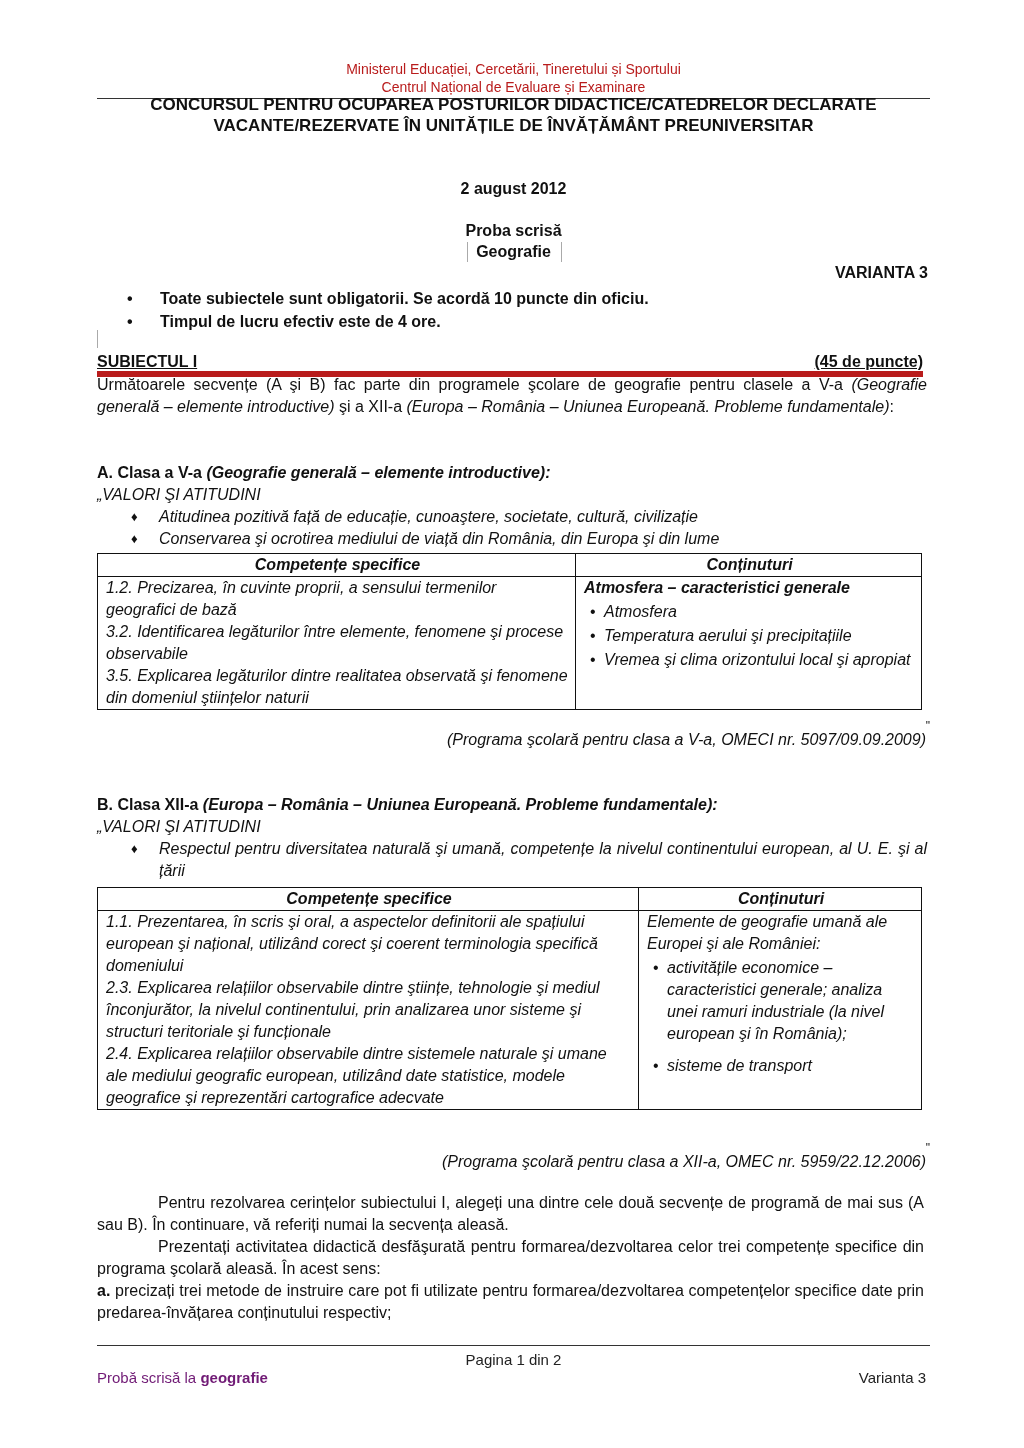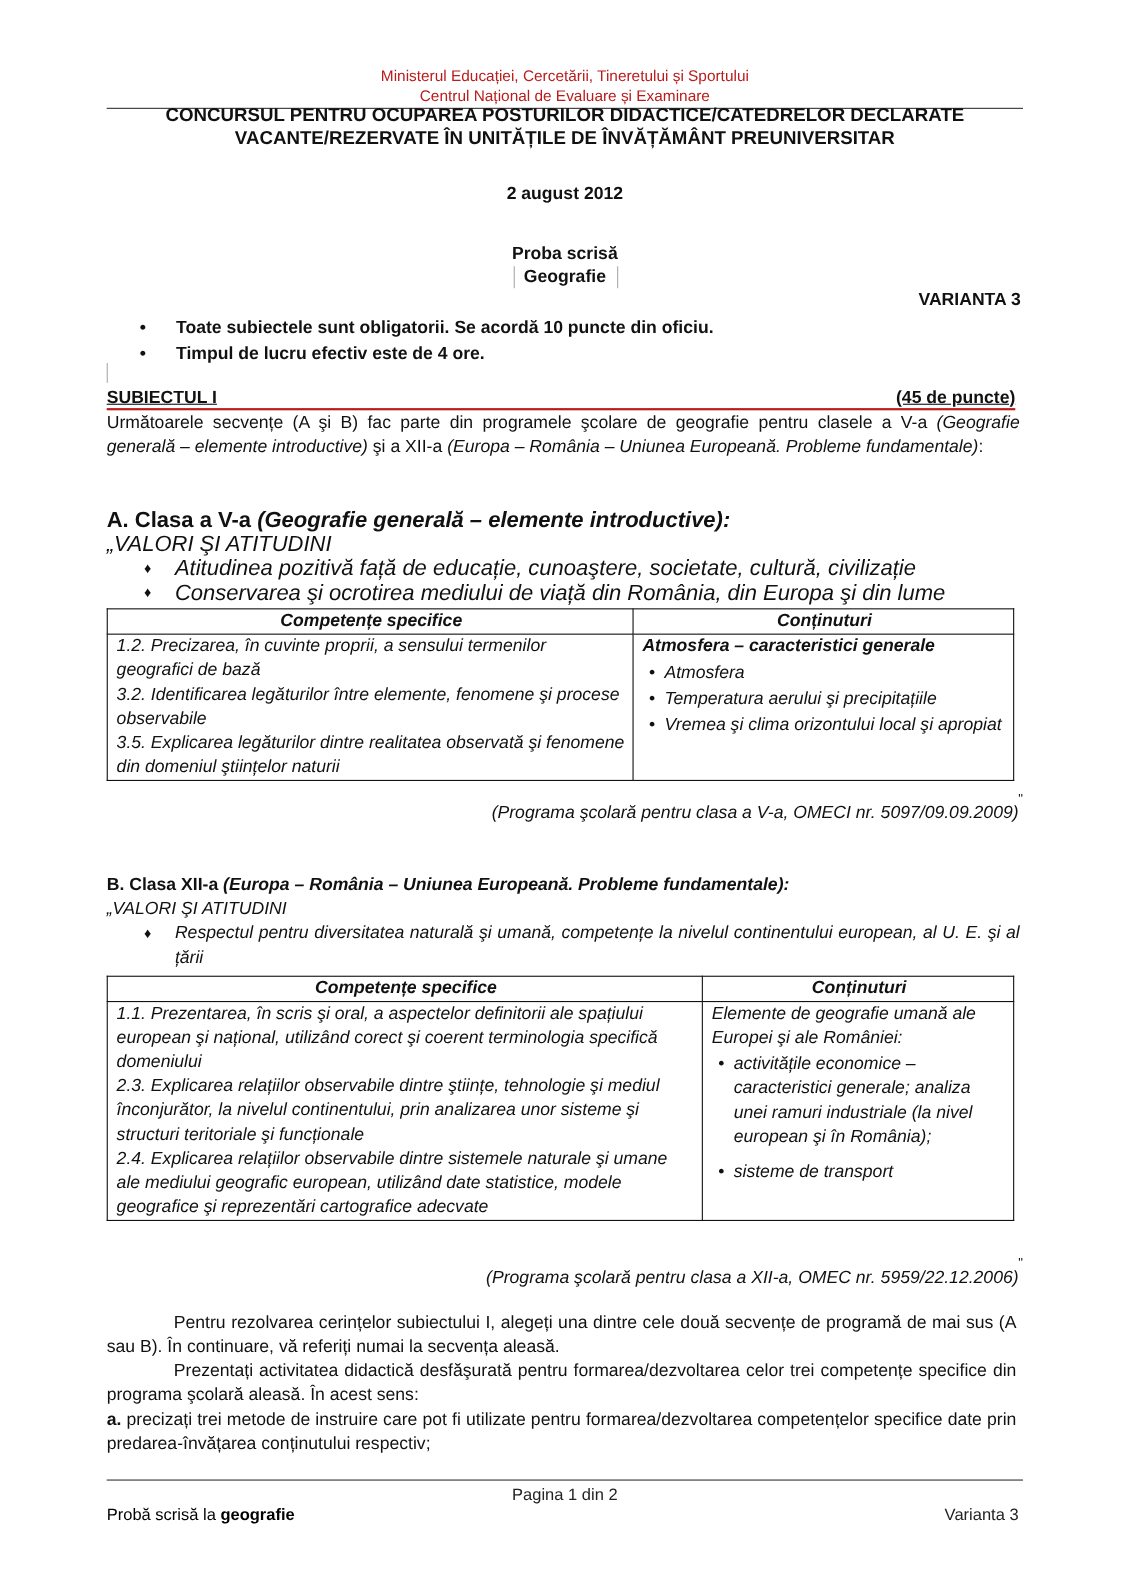--- a/index.html
+++ b/index.html
@@ -4,50 +4,50 @@
   <style>
     html, body { margin: 0; padding: 0; background: #ffffff; }
     body {
       width: 1024px; height: 1448px; position: relative; overflow: hidden;
       font-family: "Liberation Sans", sans-serif; color: #111;
     }
     .page { position: absolute; left: 97px; top: 0; width: 833px; }
     .hdr { position: absolute; left: 0; top: 60px; width: 833px; text-align: center; font-size: 14px; line-height: 18px; color: #b91c1c; }
     .hdr-rule { position: absolute; left: 0; top: 98px; width: 833px; height: 0; border-top: 1.5px solid #333; }
     .title { position: absolute; left: 0; top: 94px; width: 833px; text-align: center; font-weight: bold; font-size: 17px; line-height: 21px; }
-    .date { position: absolute; left: 0; top: 168px; width: 833px; text-align: center; font-weight: bold; font-size: 16px; }
+    .date { position: absolute; left: 0; top: 180px; width: 833px; text-align: center; font-weight: bold; font-size: 16px; }
     .proba { position: absolute; left: 0; top: 220px; width: 833px; text-align: center; font-weight: bold; font-size: 16px; line-height: 21px; }
     .varianta { position: absolute; right: 2px; top: 264px; font-weight: bold; font-size: 16px; }
     .rules { position: absolute; left: 28px; top: 287px; font-weight: bold; font-size: 16px; line-height: 23px; }
     .rules .li { position: relative; padding-left: 35px; }
     .rules .li::before { content: "•"; position: absolute; left: 2px; top: 0; }
-    .subj-hdr { position: absolute; left: 0; top: 352px; width: 826px; font-weight: bold; font-size: 16px; border-bottom: 2px solid #b91c1c; line-height: 19px; display: flex; justify-content: space-between; gap: 11px; }
+    .subj-hdr { position: absolute; left: 0; top: 352px; width: 826px; font-weight: bold; font-size: 16px; border-bottom: 6px solid #b91c1c; line-height: 19px; display: flex; justify-content: space-between; gap: 11px; }
     .subj-hdr span { text-decoration: underline; }
     .intro { position: absolute; left: 0; top: 374px; width: 830px; font-size: 16px; line-height: 21.5px; text-align: justify; }
-    .secA { position: absolute; left: 0; top: 462px; width: 830px; font-size: 20px; line-height: 22px; }
+    .secA { position: absolute; left: 0; top: 462px; width: 830px; font-size: 16px; line-height: 22px; }
     .secB { position: absolute; left: 0; top: 794px; width: 830px; font-size: 16px; line-height: 22px; }
     .bold { font-weight: bold; }
     .it { font-style: italic; }
     .diam { position: relative; padding-left: 62px; font-style: italic; text-align: justify; }
     .diam::before { content: "♦"; position: absolute; left: 34px; top: 0; font-style: normal; font-size: 13px; }
     table.prog { border-collapse: collapse; font-family: "Liberation Sans", sans-serif; font-style: italic; font-size: 16px; line-height: 22px; }
     table.prog td, table.prog th { border: 1.5px solid #111; vertical-align: top; padding: 0 6px 0 8px; }
     table.prog th { font-weight: bold; text-align: center; }
     .tA { position: absolute; left: 0; top: 553px; width: 825px; }
     .tB { position: absolute; left: 0; top: 887px; width: 825px; }
     .bul { position: relative; padding-left: 20px; }
     .bul::before { content: "•"; position: absolute; left: 6px; font-style: normal; }
     .src { position: absolute; right: 4px; font-style: italic; font-size: 16px; }
     .src .q { position: absolute; right: -4px; top: -12px; font-size: 12px; font-style: normal; }
     .body2 { position: absolute; left: 0; top: 1192px; width: 827px; font-size: 16px; line-height: 22px; text-align: justify; }
     .body2 p { margin: 0; }
     .body2 .ind { text-indent: 61px; }
     .ftr-rule { position: absolute; left: 0; top: 1345px; width: 833px; height: 0; border-top: 1.5px solid #333; }
     .ftr-page { position: absolute; left: 0; top: 1351px; width: 833px; text-align: center; font-size: 15px; color: #222; }
-    .ftr-left { position: absolute; left: 0; top: 1369px; font-size: 15px; color: #000000; }
+    .ftr-left { position: absolute; left: 0; top: 1369px; font-size: 15px; color: #701a75; }
     .ftr-right { position: absolute; right: 4px; top: 1369px; font-size: 15px; color: #222; }
     .cursor { position: absolute; width: 1px; background: #aaa; }
   </style>
 </head>
 <body>
 
 <div class="page">
 
   <div class="hdr">
     <div>Ministerul Educației, Cercetării, Tineretului și Sportului</div>

